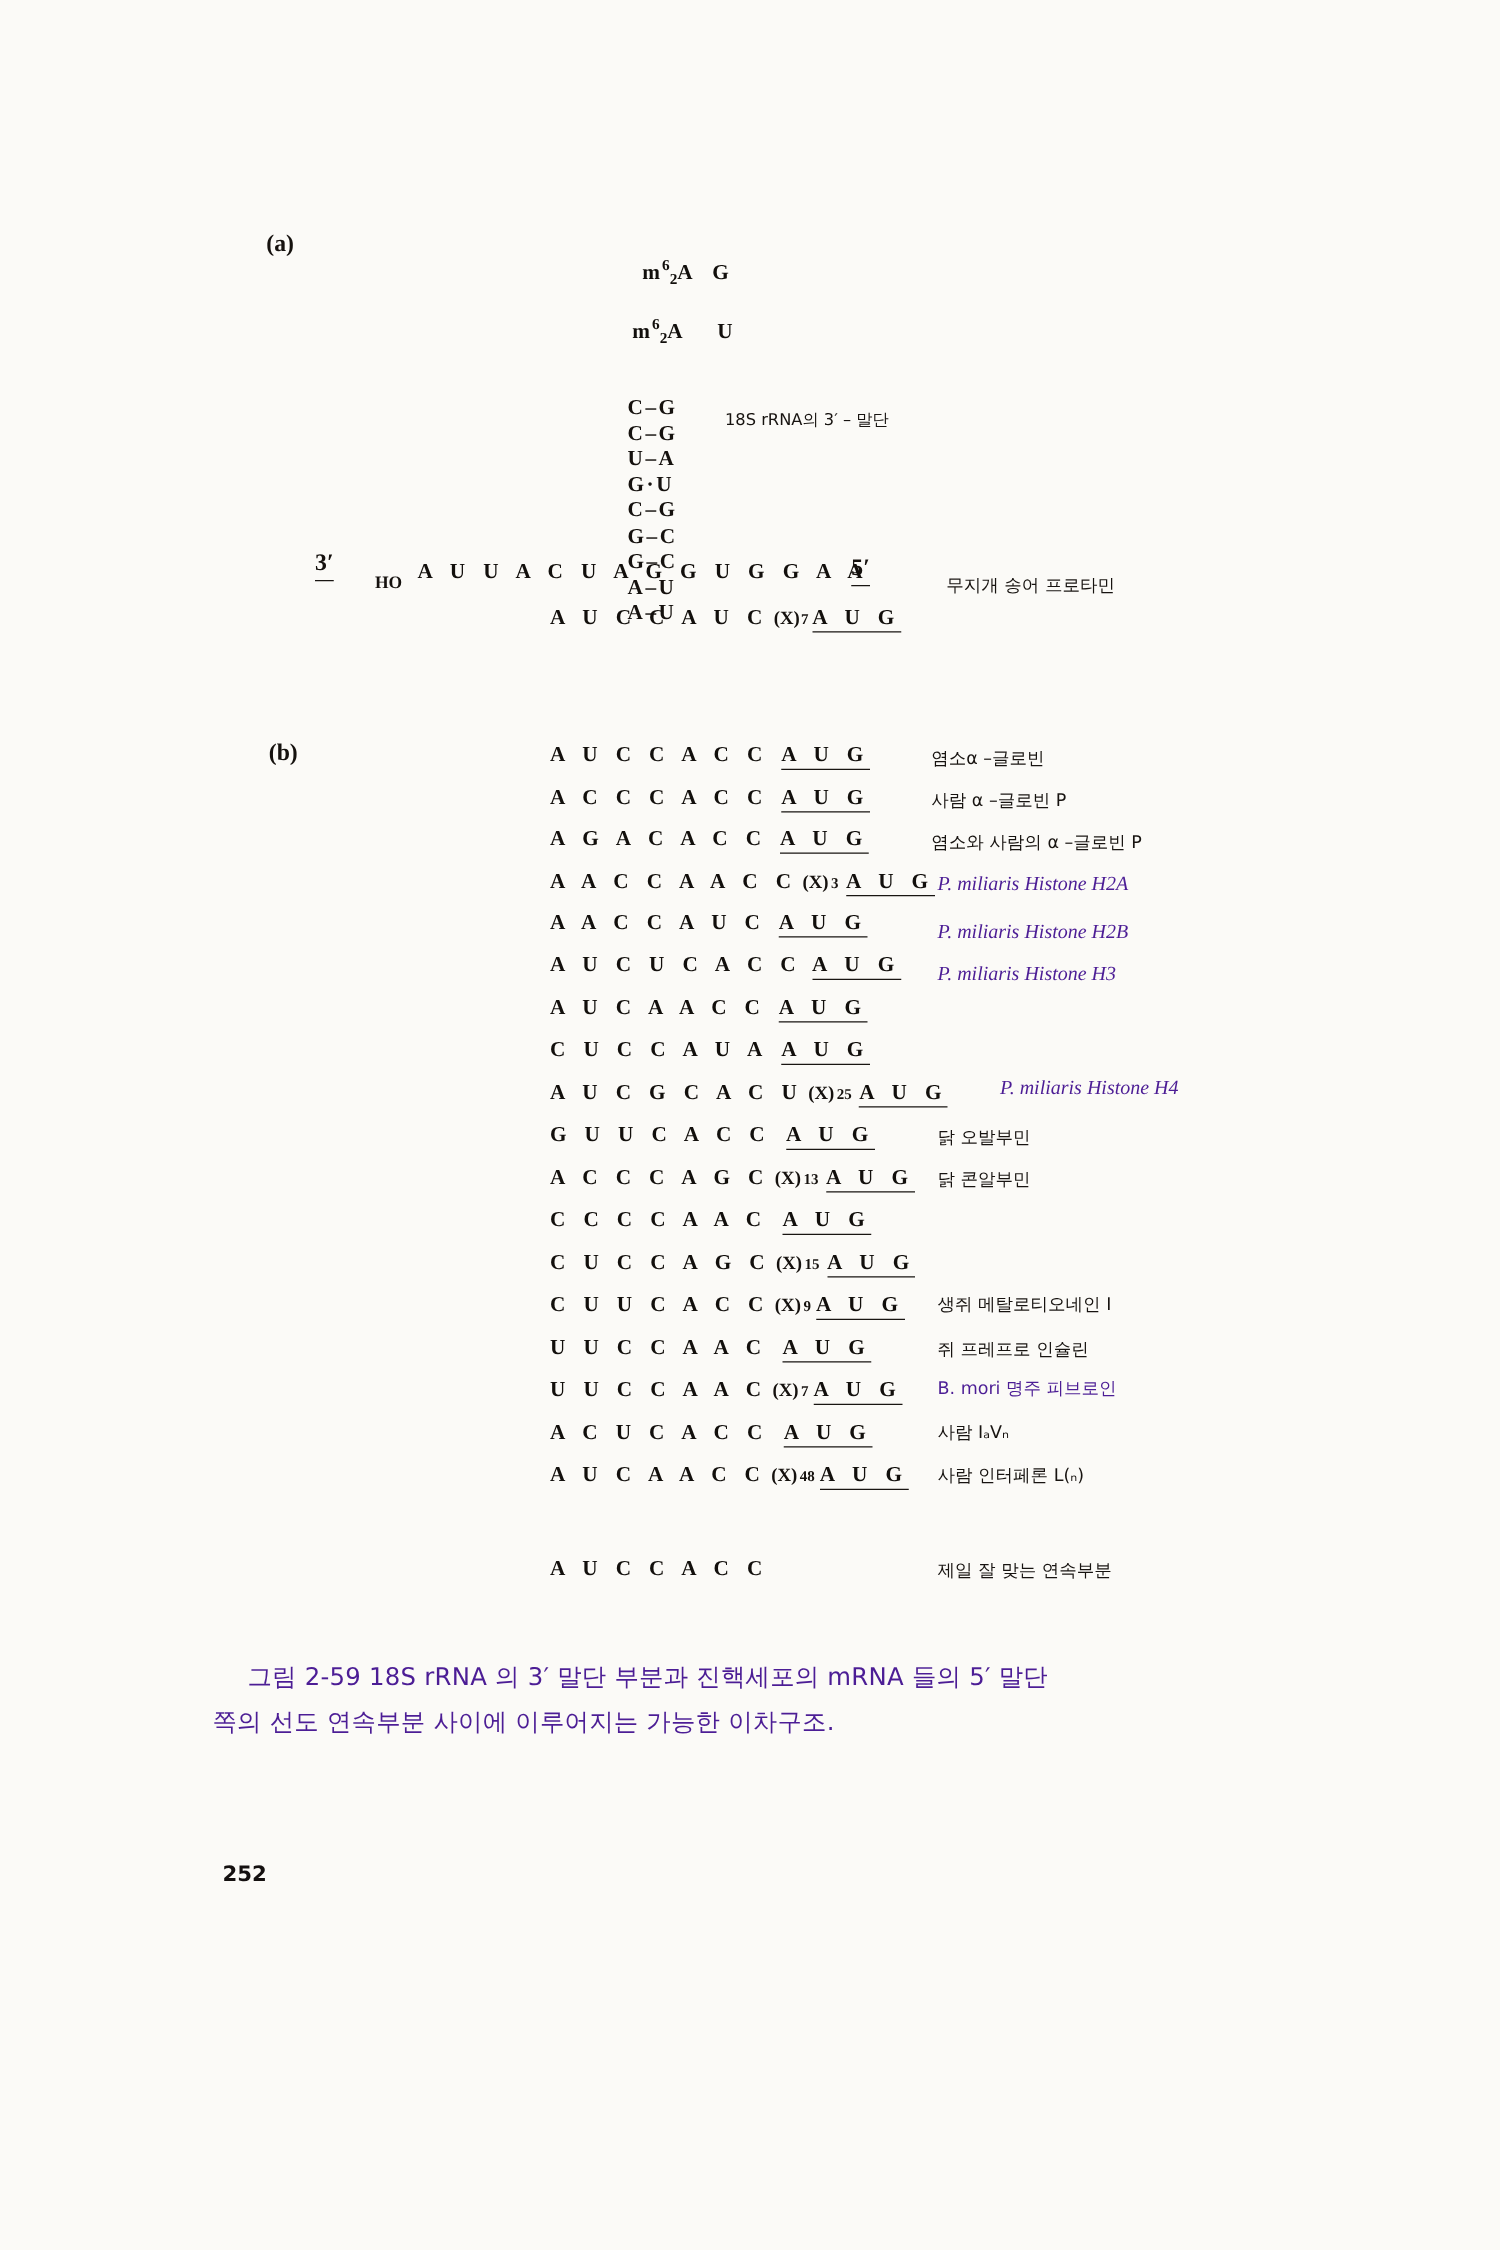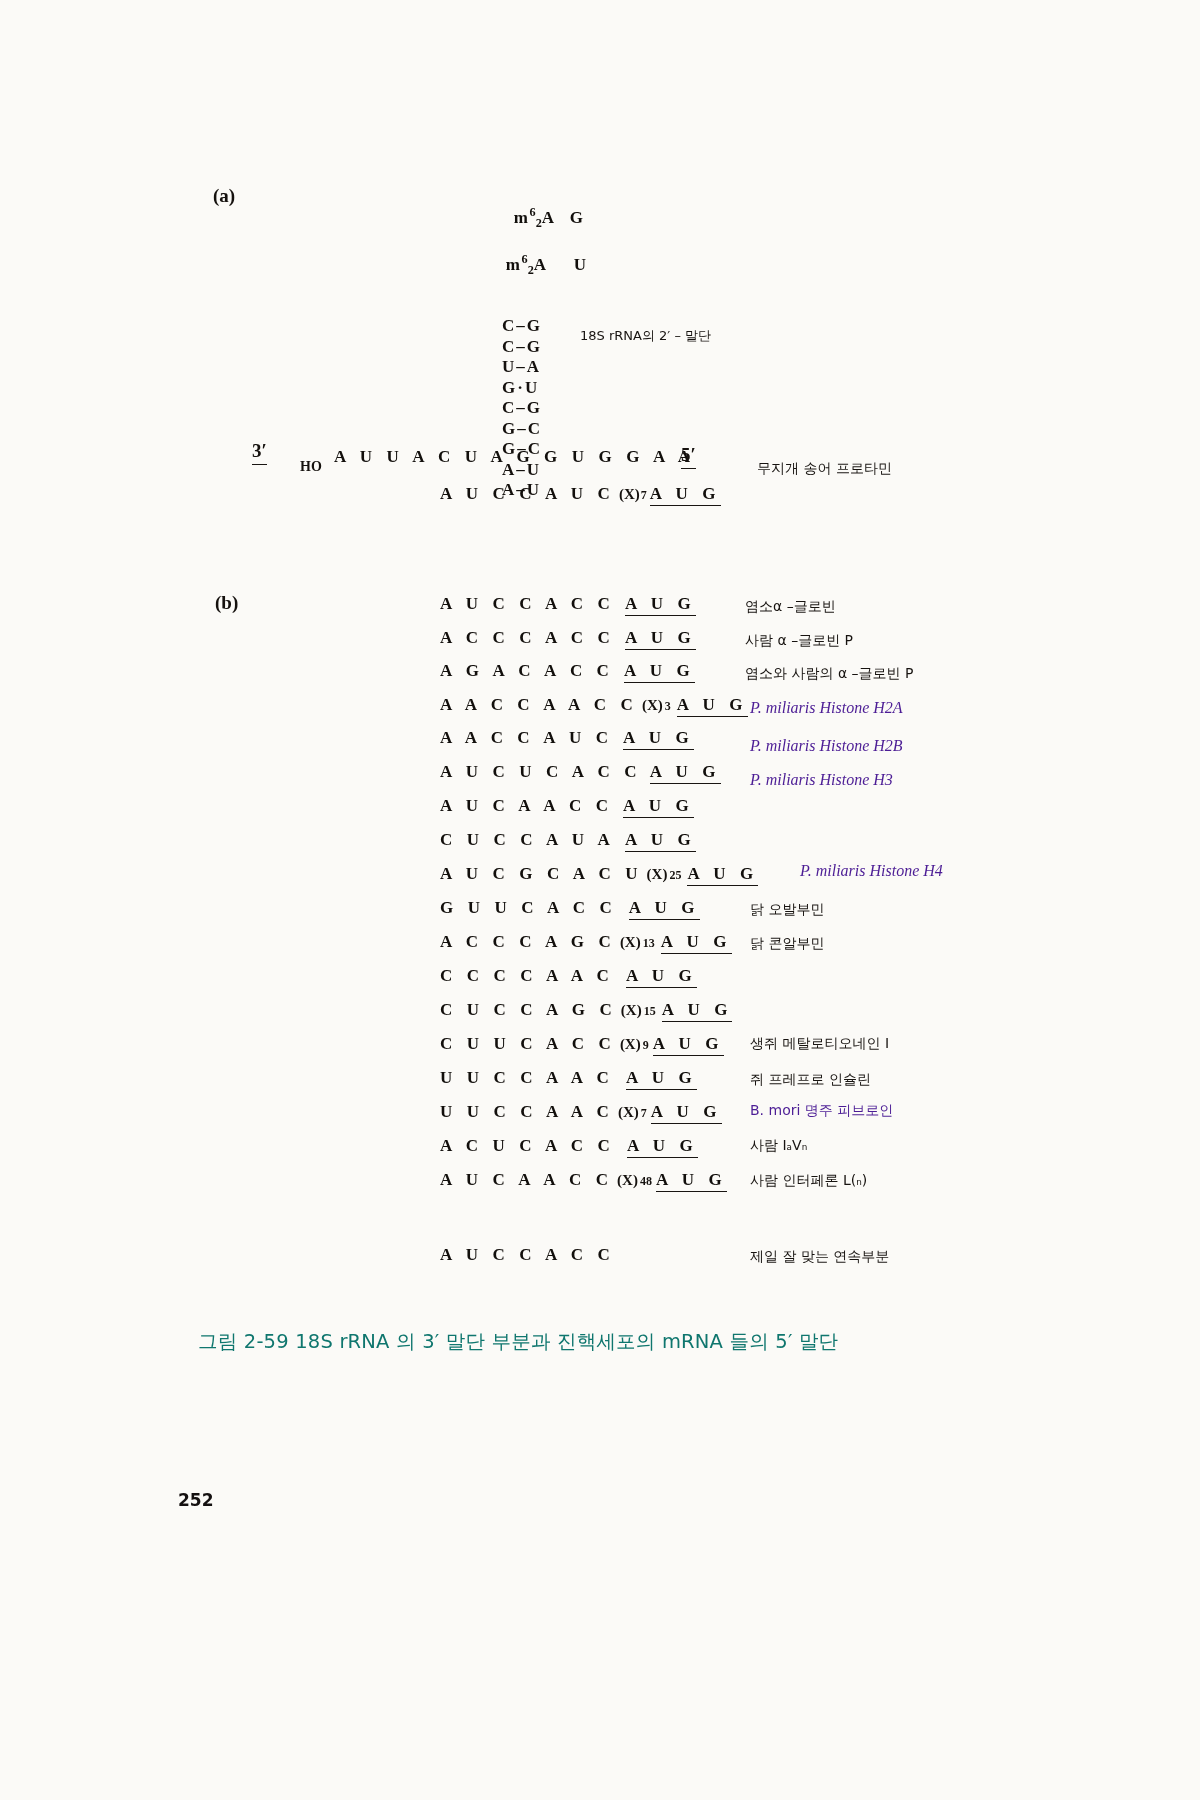--- a/index.html
+++ b/index.html
@@ -66,21 +66,21 @@
     line-height: 20.5px;
     white-space: pre;
   }
 
   
   .caption {
     position: absolute;
     font-family: "DejaVu Sans", sans-serif;
     font-size: 19.5px;
     line-height: 34px;
-    color: #0f766e;
+    color: #4c1d95;
     letter-spacing: 0.01em;
   }
   .page-num {
     position: absolute;
     font-family: "DejaVu Sans", sans-serif;
     font-weight: 700;
     font-size: 17px;
     color: #141010;
     margin-top: 28px;
   }
@@ -112,21 +112,21 @@
     <div class="bp">C–G</div>
     <div class="bp">U–A</div>
     <div class="bp">G·U</div>
     <div class="bp">C–G</div>
     <div class="bp">G–C</div>
     <div class="bp">G–C</div>
     <div class="bp">A–U</div>
     <div class="bp">A–U</div>
   </div>
 
-  <div class="label-ko abs" style="left:580px; top:327px; font-size:13px;">18S rRNA의 2′ – 말단</div>
+  <div class="label-ko abs" style="left:580px; top:327px; font-size:13px;">18S rRNA의 3′ – 말단</div>
 
   <div class="abs" style="left:252px; top:440px; font-family:'Liberation Serif',serif; font-weight:700; font-size:19px; border-bottom:1.6px solid #191512; padding-bottom:2px;">3′</div>
 
   <div class="abs" style="left:300px; top:459px; font-family:'Liberation Serif',serif; font-size:14px; font-weight:700;">HO</div>
   <div class="seq abs" style="left:334px; top:447px;">A U U A C U A G G U G G A A</div>
 
   <div class="abs" style="left:681px; top:444px; font-family:'Liberation Serif',serif; font-weight:700; font-size:19px; border-bottom:1.6px solid #191512; padding-bottom:2px;">5′</div>
 
   <div class="label-ko abs" style="left:757px; top:460px;">무지개 송어 프로타민</div>
 
@@ -260,15 +260,16 @@
     <span class="xpar" style="margin-left:4px;">(X)</span>
     <span class="xcount" style="margin-left:2px;">48</span>
     <span class="seq ul-aug" style="margin-left:4px;">A U G</span>
   </div>
   <div class="label-ko abs" style="left:750px; top:1172px;">사람 인터페론 L(ₙ)</div>
 
   <div class="seq abs" style="left:440px; top:1245px;">A U C C A C C</div>
   <div class="label-ko abs" style="left:750px; top:1248px;">제일 잘 맞는 연속부분</div>
 
   <div class="caption" style="left:198px; top:1325px; width:840px;">그림 2-59  18S rRNA 의 3′ 말단 부분과 진핵세포의  mRNA 들의 5′ 말단</div>
+  <div class="caption" style="left:170px; top:1361px; width:880px;">쪽의 선도 연속부분 사이에 이루어지는 가능한 이차구조.</div>
 
   <div class="page-num" style="left:178px; top:1462px;">252</div>
 </div>
 
 </body></html>

